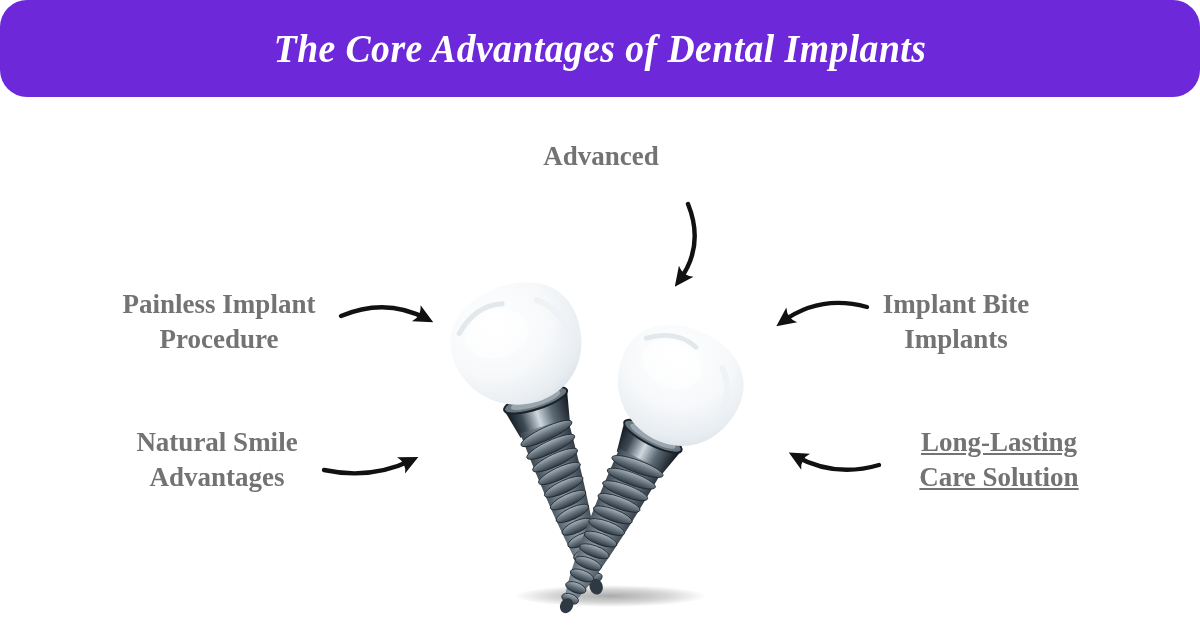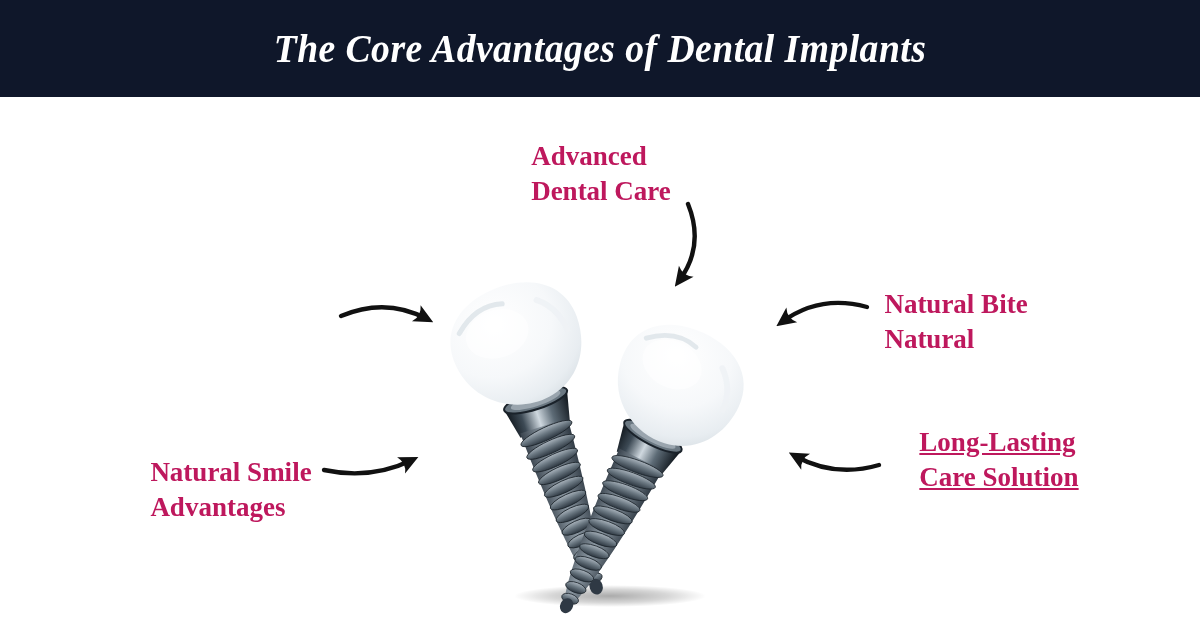--- a/index.html
+++ b/index.html
@@ -33,66 +33,69 @@
     line-height: 97px;
     letter-spacing: 0.5px;
     color: #ffffff;
     transform: scaleX(0.94);
   }
 
   
   .callout {
     position: absolute;
     transform: translateX(-50%);
-    text-align: left;
+    text-align: center;
     font-family: "Liberation Serif", serif;
     font-weight: bold;
     font-size: 27px;
     line-height: 35px;
-    color: #be185d;
+    color: #737373;
     white-space: nowrap;
   }
   .callout span { display: block; }
   .callout-top          { left: 601px; top: 139px; }
   .callout-left-top     { left: 219px; top: 287px; }
-  .callout-left-bottom  { left: 231px; top: 425px; margin-top: 30px; }
+  .callout-left-bottom  { left: 217px; top: 425px; }
   .callout-right-top    { left: 956px; top: 287px; }
   .callout-right-bottom { left: 999px; top: 425px; text-decoration: underline; }
 
   
   .layer {
     position: absolute;
     pointer-events: none;
   }
   #arrows-layer { left: 0; top: 0; }
   #implant-layer { left: 430px; top: 266px; }
 </style>
 </head>
 <body>
 
 <div id="canvas">
 
-  <header class="banner" style="background-color: #0f172a;">
+  <header class="banner" style="background-color: #6d28d9; border-radius: 27px;">
     <h1 class="banner-title">The Core Advantages of Dental Implants</h1>
   </header>
 
   <div class="callout callout-top">
     <span>Advanced</span>
-    <span>Dental Care</span>
   </div>
 
+  <div class="callout callout-left-top">
+    <span>Painless Implant</span>
+    <span>Procedure</span>
+  </div>
 
   <div class="callout callout-left-bottom">
     <span>Natural Smile</span>
     <span>Advantages</span>
   </div>
 
   <div class="callout callout-right-top">
-    <span>Natural Bite</span>
-    <span>Natural</span>
+    <span>Implant Bite</span>
+    <span>Implants</span>
   </div>
 
   <div class="callout callout-right-bottom">
     <span>Long-Lasting</span>
     <span>Care Solution</span>
   </div>
 
   <svg id="implant-layer" class="layer" width="340" height="362" viewBox="0 0 340 362">
     <defs>
       <radialGradient id="crownGrad" cx="38%" cy="28%" r="80%">

